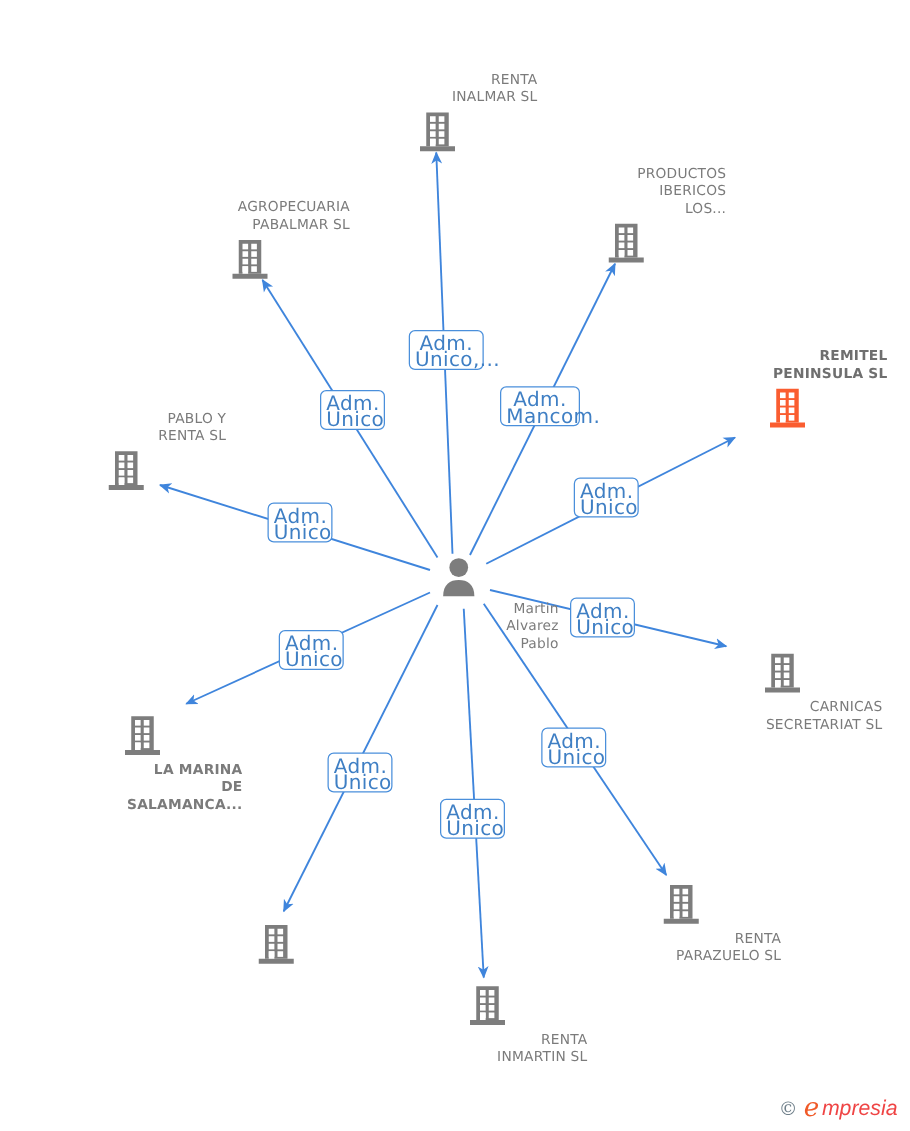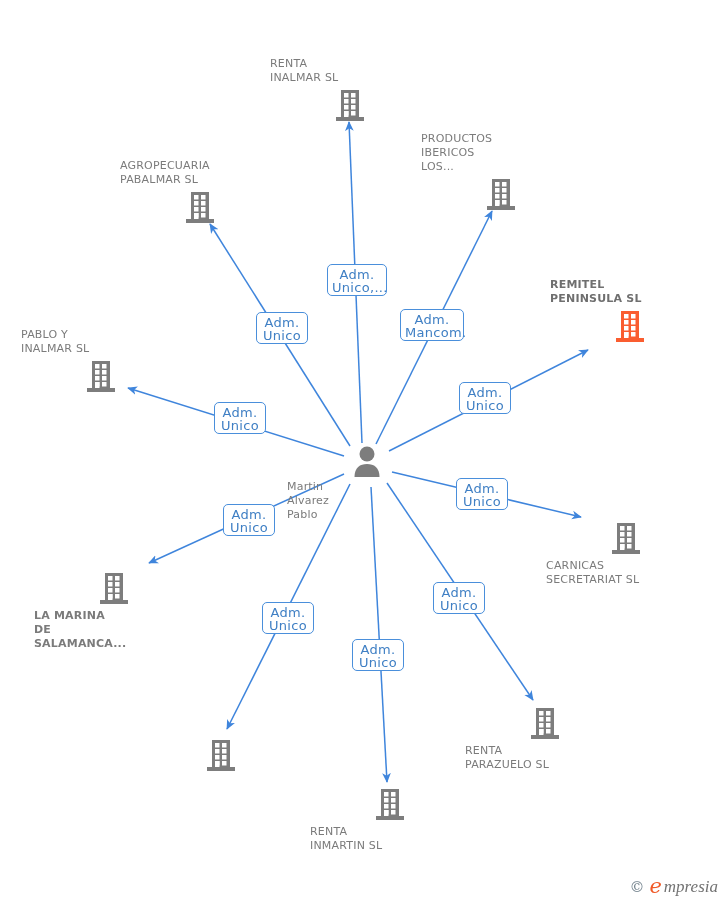--- a/index.html
+++ b/index.html
@@ -20,21 +20,21 @@
     left: 0; top: 0;
     width: 728px;
     height: 905px;
     pointer-events: none;
   }
   
   .node {
     position: absolute;
     width: 160px;
     margin-left: -80px;
-    text-align: left;
+    text-align: right;
   }
   .node-label {
     font-size: 11px;
     line-height: 14px;
     color: #7b7b7b;
     letter-spacing: 0.2px;
     white-space: pre-line;
   }
   .node.highlight .node-label {
     color: #6f6f6f;
@@ -48,21 +48,21 @@
   .node.label-bottom .node-label { margin-top: 2px; }
 
   
   .rel {
     position: absolute;
     box-sizing: border-box;
     background: #ffffff;
     border: 1.6px solid #4a8fdb;
     border-radius: 5px;
     color: #3f7fc4;
-    font-size: 13px;
+    font-size: 16px;
     line-height: 13px;
     text-align: center;
     padding: 3px 4px 4px 4px;
     white-space: pre-line;
     letter-spacing: 0.3px;
   }
 
   
   #watermark {
     position: absolute;
@@ -80,22 +80,22 @@
   }
   #watermark .wm-e {
     font-size: 21px;
     color: #f05a28;
     font-family: "DejaVu Serif", serif;
     font-style: italic;
     line-height: 1;
   }
   #watermark .wm-rest {
     font-size: 17px;
-    color: #737373;
-    font-family: Liberation Serif, serif;
+    color: #ef4444;
+    font-family: Liberation Sans, sans-serif;
     font-style: italic;
     line-height: 1;
     margin-left: -3px;
   }
 </style>
 </head>
 <body>
 
 <div id="canvas">
 
@@ -182,21 +182,21 @@
           <rect x="17" y="11" width="4.5" height="4.5" fill="#ffffff"></rect>
           <rect x="10" y="17" width="4.5" height="4.5" fill="#ffffff"></rect>
           <rect x="17" y="17" width="4.5" height="4.5" fill="#ffffff"></rect>
           <rect x="10" y="23" width="4.5" height="4.5" fill="#ffffff"></rect>
           <rect x="17" y="23" width="4.5" height="4.5" fill="#ffffff"></rect>
           <rect x="10" y="23" width="4.5" height="6" fill="#ffffff"></rect>
         </svg>
       </div>
       <div class="node label-top" style="left: 101px; top: 328px;">
         <div class="node-label">PABLO Y
-INALMAR SL</div>
+RENTA SL</div>
         <svg width="32" height="36" viewBox="0 0 32 36" class="node-icon">
           <rect x="7" y="2" width="18" height="27" fill="#7d7d7d"></rect>
           <rect x="2" y="29" width="28" height="4" fill="#7d7d7d"></rect>
           <rect x="10" y="5" width="4.5" height="4.5" fill="#ffffff"></rect>
           <rect x="17" y="5" width="4.5" height="4.5" fill="#ffffff"></rect>
           <rect x="10" y="11" width="4.5" height="4.5" fill="#ffffff"></rect>
           <rect x="17" y="11" width="4.5" height="4.5" fill="#ffffff"></rect>
           <rect x="10" y="17" width="4.5" height="4.5" fill="#ffffff"></rect>
           <rect x="17" y="17" width="4.5" height="4.5" fill="#ffffff"></rect>
           <rect x="10" y="23" width="4.5" height="4.5" fill="#ffffff"></rect>

